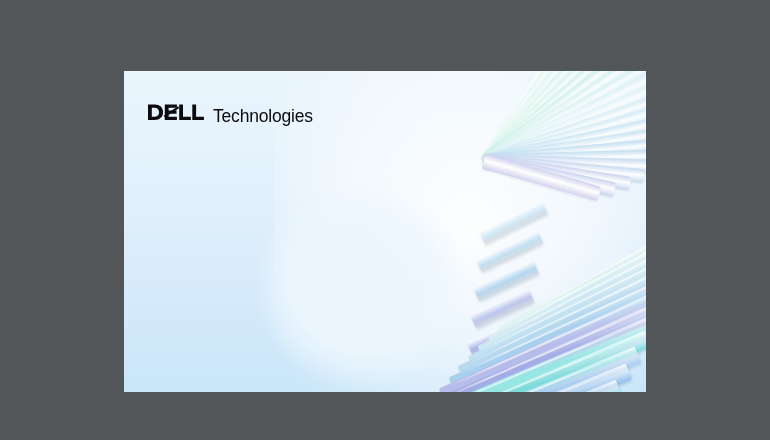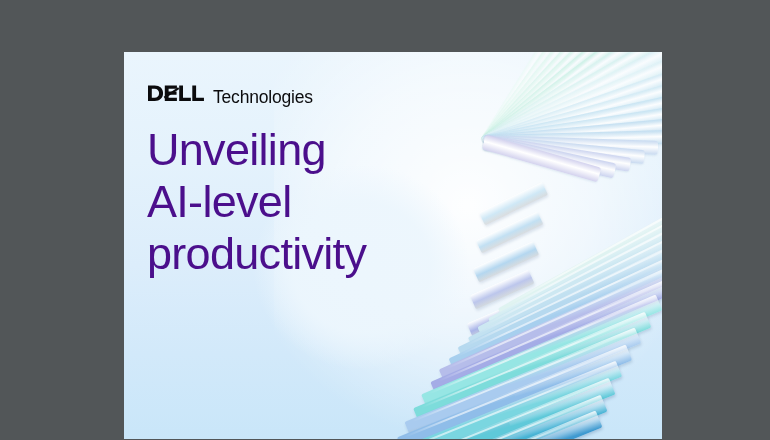--- a/index.html
+++ b/index.html
@@ -5,24 +5,23 @@
   html,body{margin:0;padding:0;}
   body{
     width:770px;height:440px;overflow:hidden;
     font-family:"Liberation Sans", sans-serif;
     background:#525658;
   }
   #stage{position:relative;width:770px;height:440px;background:#525658;}
 
   
   #cover{
-    position:absolute;left:124px;top:52px;width:522px;height:387px;
+    position:absolute;left:124px;top:71px;width:522px;height:321px;
     overflow:hidden;
     background:linear-gradient(180deg,#eaf5fd 0%,#e4f2fc 28%,#dcedfb 55%,#d2e9fa 78%,#c9e6f9 100%);
-    padding-left:16px;
   }
   
   #bloom{
     position:absolute;left:150px;top:-40px;width:430px;height:430px;
     background:radial-gradient(circle at 45% 45%, rgba(255,255,255,.95) 0%, rgba(255,255,255,.55) 38%, rgba(255,255,255,0) 70%);
     pointer-events:none;
   }
 
   
   #logo{position:absolute;left:24px;top:32px;display:flex;align-items:baseline;height:20px;}
@@ -157,18 +156,15 @@
           <path d="M31.4 25.6 60.2 6.4l2.4 3.6-28.8 19.2-2.4-3.6z"></path>
 
           <path d="M62.4 3.2H70v24.3h15.7V34H62.4V3.2z"></path>
 
           <path d="M88.6 3.2h7.6v24.3h15.7V34H88.6V3.2z"></path>
         </g>
       </svg>
       <span class="tech">Technologies</span>
     </div>
 
-    <div id="headline">Unveiling
-AI-level
-productivity</div>
 
   </div>
 </div>
 
 </body></html>

